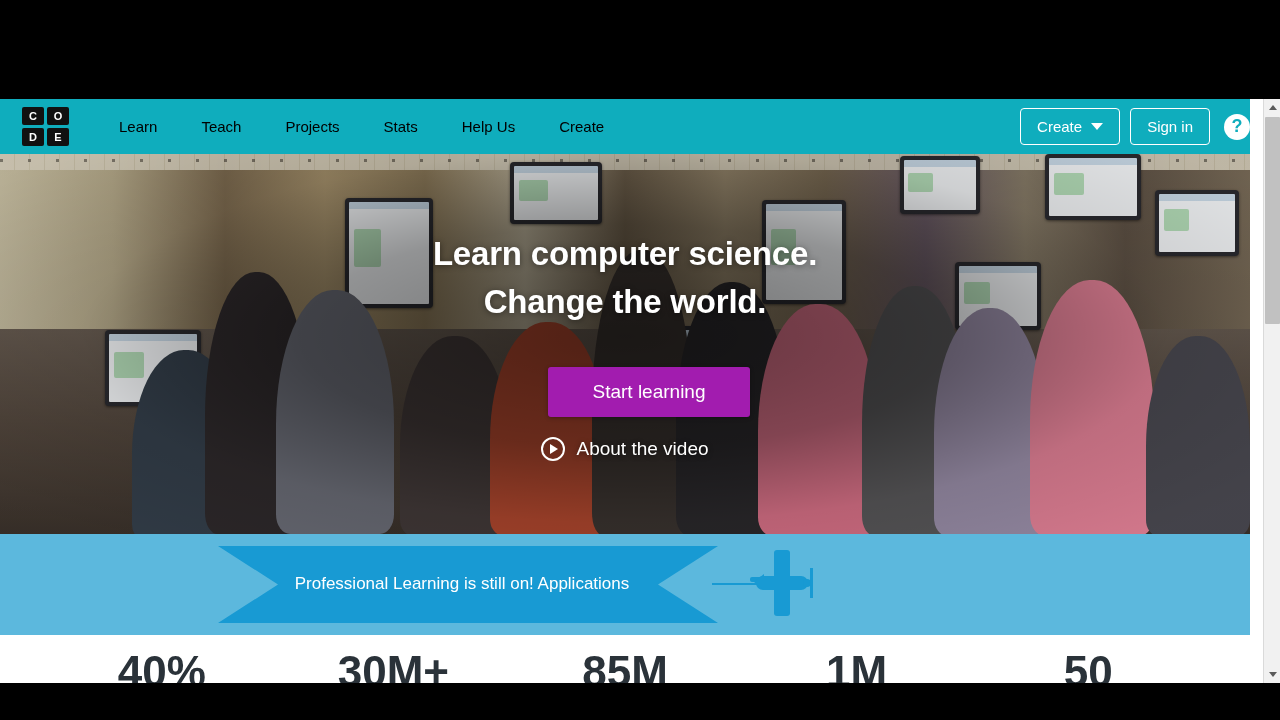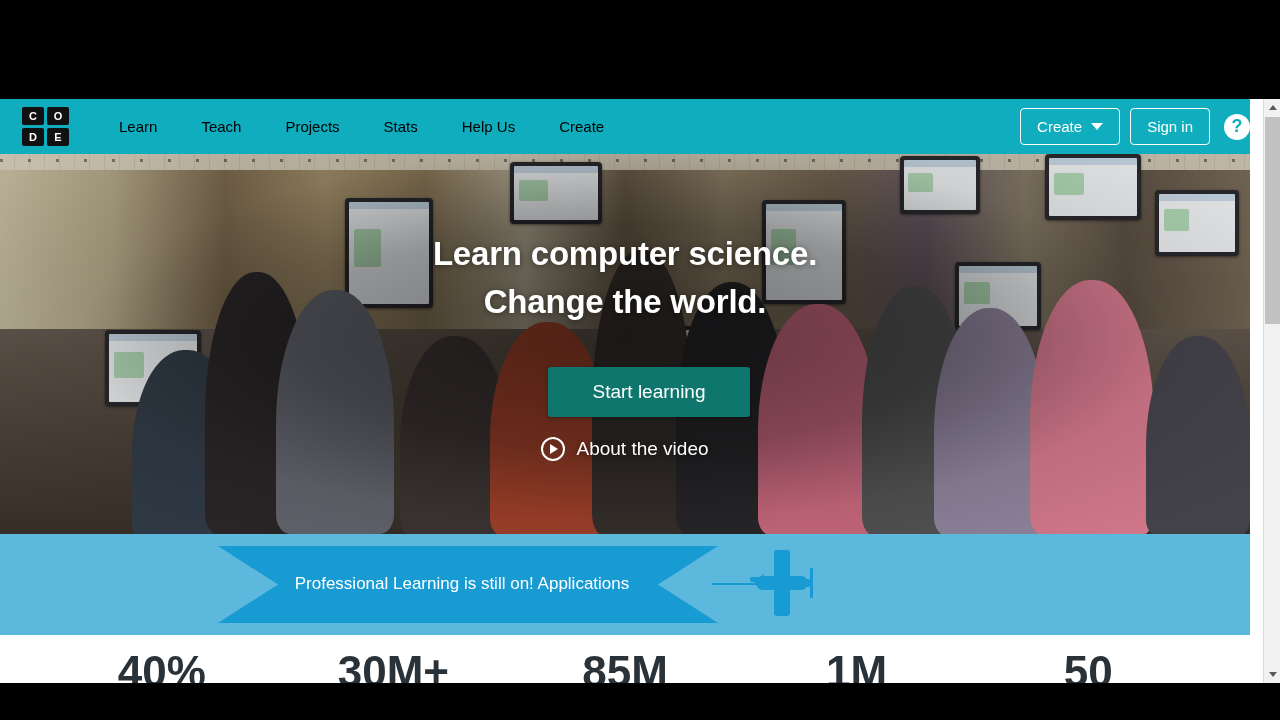--- a/index.html
+++ b/index.html
@@ -101,21 +101,21 @@
 
   .herocontent {
     position:absolute; inset:0; display:flex; flex-direction:column;
     align-items:center; justify-content:flex-start; padding-top:76px; z-index:5;
   }
   .heroline {
     color:#fff; font-size:33px; font-weight:bold; line-height:1.45;
     text-shadow:0 1px 6px rgba(0,0,0,.45); letter-spacing:-.2px;
   }
   .startbtn {
-    margin-top:41px; background:#0f766e; color:#fff; border:none; border-radius:3px;
+    margin-top:41px; background:#a21caf; color:#fff; border:none; border-radius:3px;
     font-size:19px; padding:14px 44px; cursor:pointer; font-family:inherit;
     box-shadow:0 1px 4px rgba(0,0,0,.3);
     margin-left:48px;
   }
   .watch {
     margin-top:20px; display:flex; align-items:center; gap:11px; cursor:pointer;
     color:#fff; font-size:19px; text-shadow:0 1px 5px rgba(0,0,0,.5);
   }
   .playicon{
     width:24px;height:24px;border:2px solid #fff;border-radius:50%;

